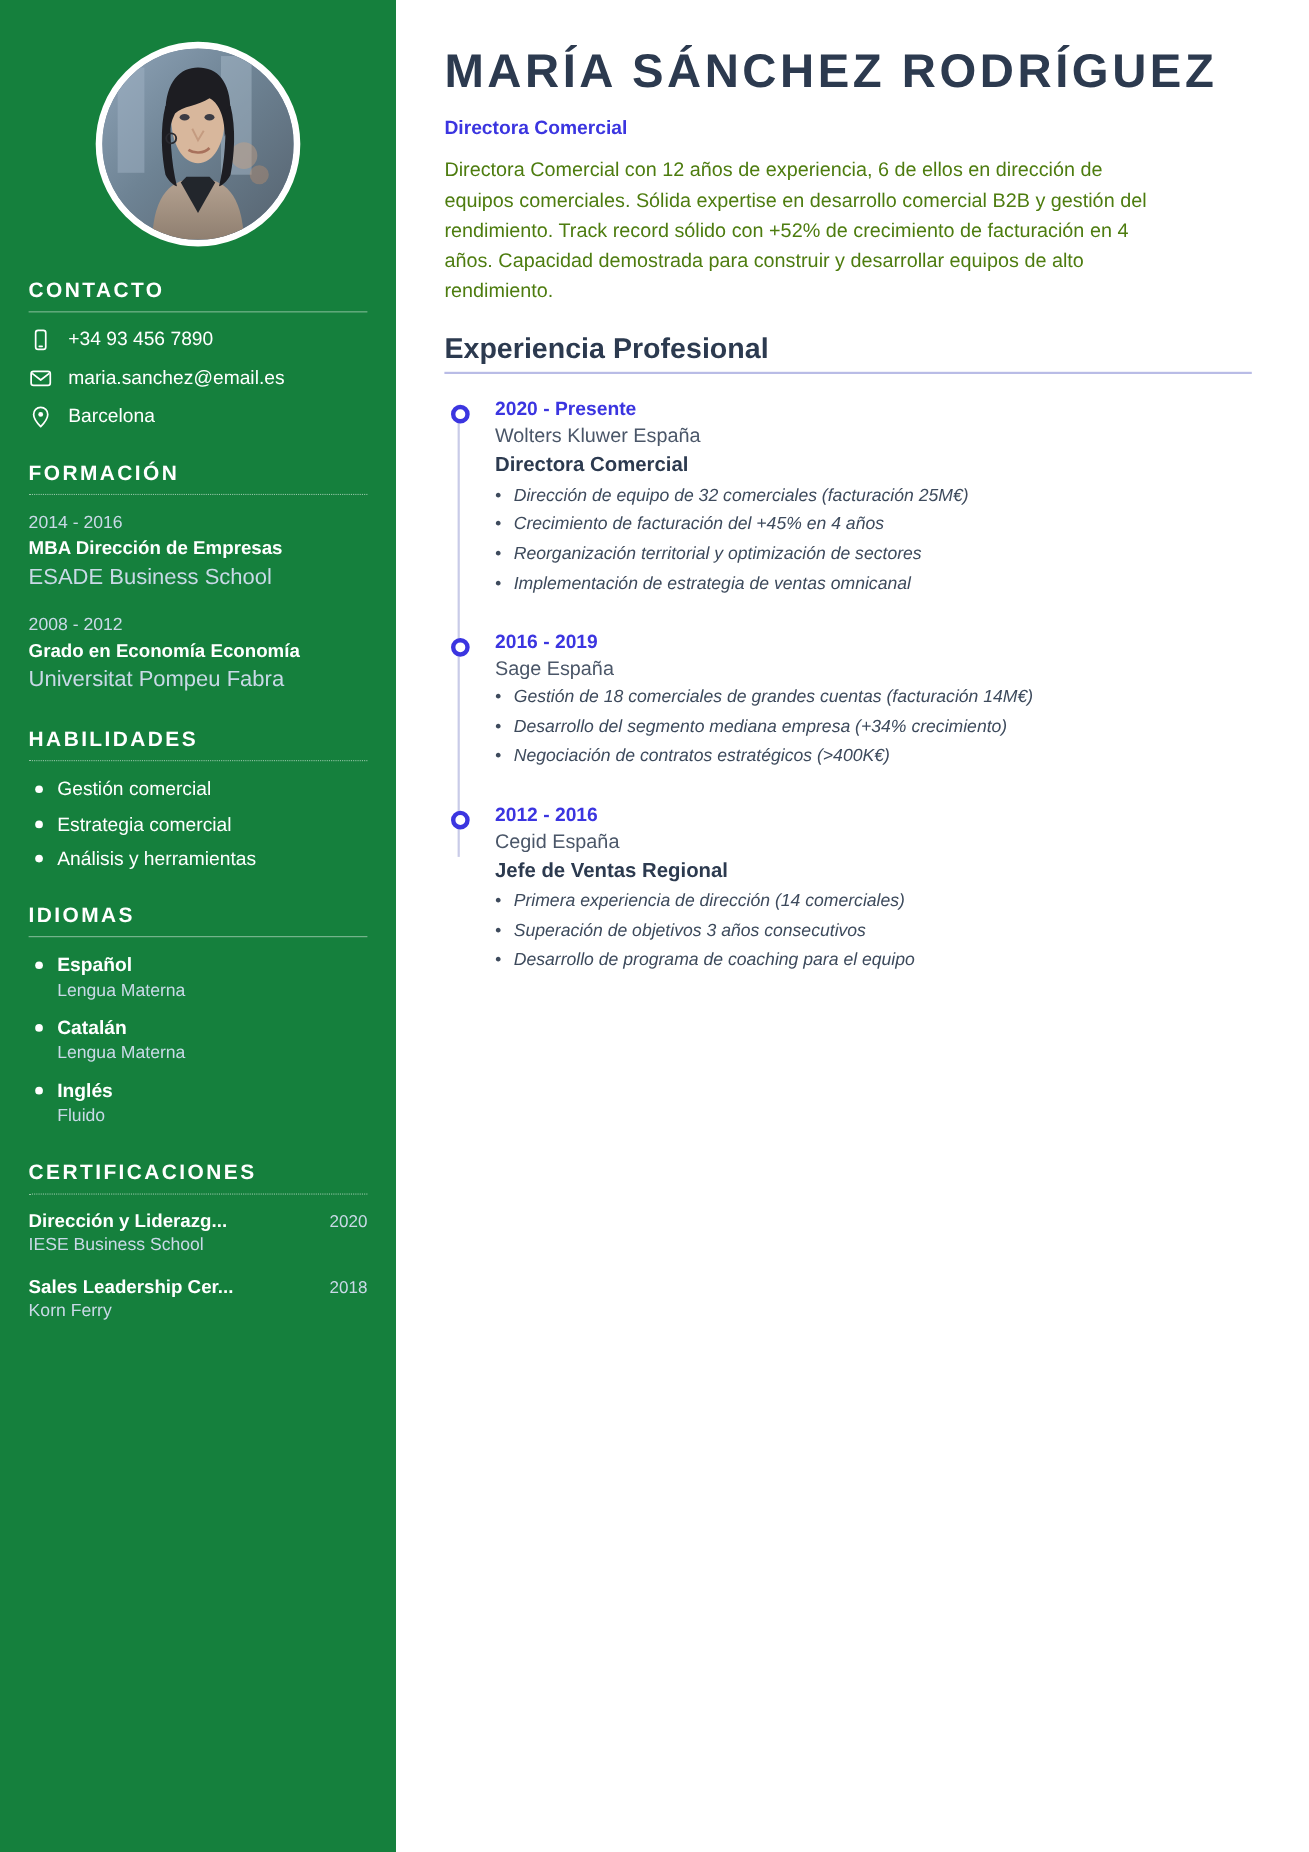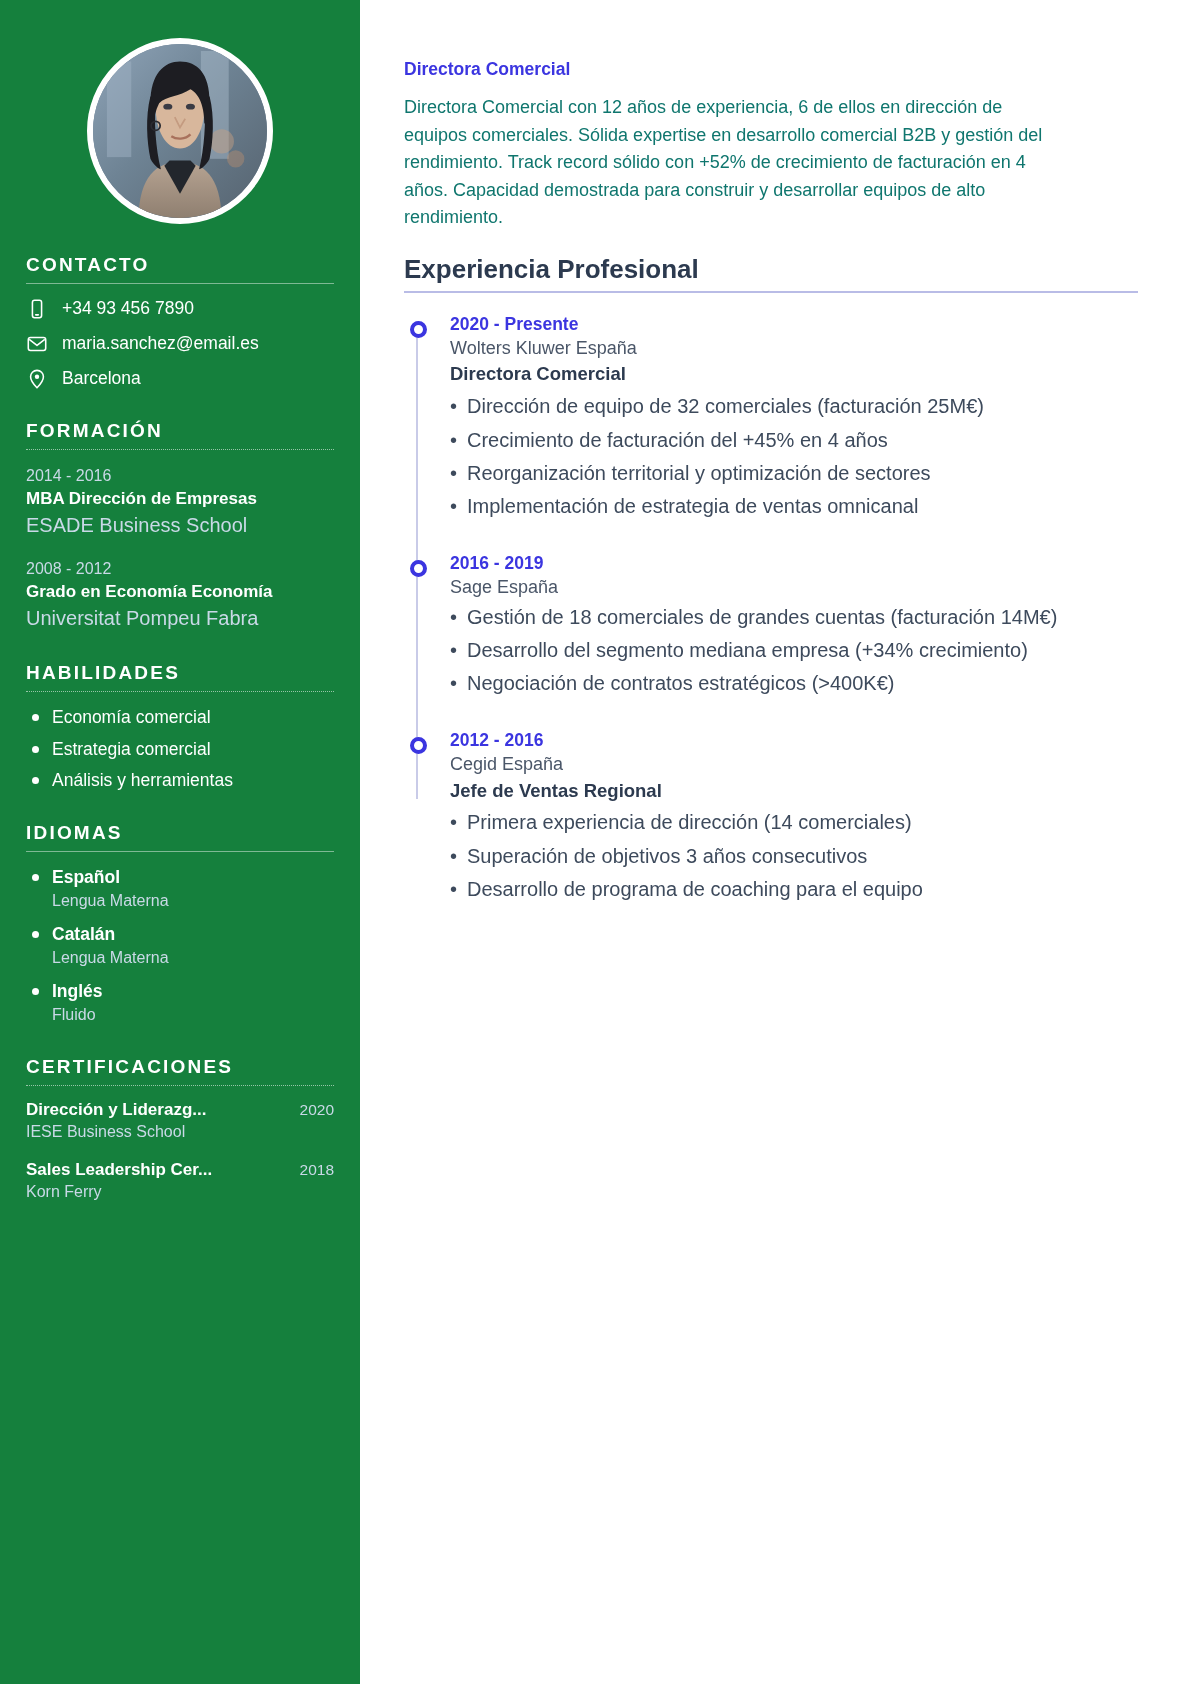--- a/index.html
+++ b/index.html
@@ -77,21 +77,21 @@
   
   .main { flex:1; padding:42px 52px 0 44px; }
   .name {
     font-size:43px; font-weight:bold; letter-spacing:3.2px;
     color:#2c3a4f; line-height:1.1; white-space:nowrap;
   }
   .headline {
     margin-top:17px; font-size:17.5px; font-weight:bold; color:#3b35e0;
   }
   .summary {
-    margin-top:14px; font-size:18px; line-height:1.53; color:#0f766e;
+    margin-top:14px; font-size:18px; line-height:1.53; color:#4d7c0f;
     max-width:660px;
   }
   .sec-title {
     margin-top:22px; font-size:26px; font-weight:bold; color:#2c3a4f;
     padding-bottom:6px;
   }
   .sec-rule { height:2px; background:#b9bce6; margin-bottom:20px; }
 
   .timeline { position:relative; padding-left:46px; }
   .tl-line {
@@ -102,22 +102,22 @@
   .job .dot {
     position:absolute; left:-40px; top:8px;
     width:17px; height:17px; border-radius:50%;
     background:#ffffff; border:4px solid #3b35e0;
   }
   .job-dates { font-size:17.5px; font-weight:bold; color:#3b35e0; line-height:1.35; }
   .job-company { font-size:18px; color:#4a5668; line-height:1.4; }
   .job-role { font-size:18.5px; font-weight:bold; color:#2c3a4f; line-height:1.45; margin-bottom:2px; }
   .job-bullets { list-style:none; }
   .job-bullets li {
-    position:relative; padding-left:17px; font-size:20px;
-    color:#3d4a5c; line-height:1.67;
+    position:relative; padding-left:17px; font-size:16px;
+    color:#3d4a5c; line-height:1.67;font-style:italic;
   }
   .job-bullets li::before {
     content:"•"; position:absolute; left:0; top:0; color:#3d4a5c;
   }
 </style>
 </head>
 <body>
 
 <div class="page">
 
@@ -206,21 +206,21 @@
         <div class="edu-dates">2008 - 2012</div>
         <div class="edu-degree">Grado en Economía Economía</div>
         <div class="edu-school">Universitat Pompeu Fabra</div>
       </div>
     </section>
 
     <section class="sb-section">
       <div class="sb-title">HABILIDADES</div>
       <div class="sb-rule dotted"></div>
       <ul class="bullet-list">
-        <li>Economía comercial</li>
+        <li>Gestión comercial</li>
         <li>Estrategia comercial</li>
         <li>Análisis y herramientas</li>
       </ul>
     </section>
 
     <section class="sb-section">
       <div class="sb-title">IDIOMAS</div>
       <div class="sb-rule"></div>
 
       <div class="lang-item">
@@ -255,20 +255,21 @@
           <span class="cert-year">2018</span>
         </div>
         <div class="cert-org">Korn Ferry</div>
       </div>
     </section>
 
   </aside>
 
   <main class="main">
 
+    <h1 class="name">MARÍA SÁNCHEZ RODRÍGUEZ</h1>
     <div class="headline">Directora Comercial</div>
     <p class="summary">Directora Comercial con 12 años de experiencia, 6 de ellos en dirección de equipos comerciales. Sólida expertise en desarrollo comercial B2B y gestión del rendimiento. Track record sólido con +52% de crecimiento de facturación en 4 años. Capacidad demostrada para construir y desarrollar equipos de alto rendimiento.</p>
 
     <h2 class="sec-title">Experiencia Profesional</h2>
     <div class="sec-rule"></div>
 
     <div class="timeline">
       <div class="tl-line"></div>
 
       <div class="job">

